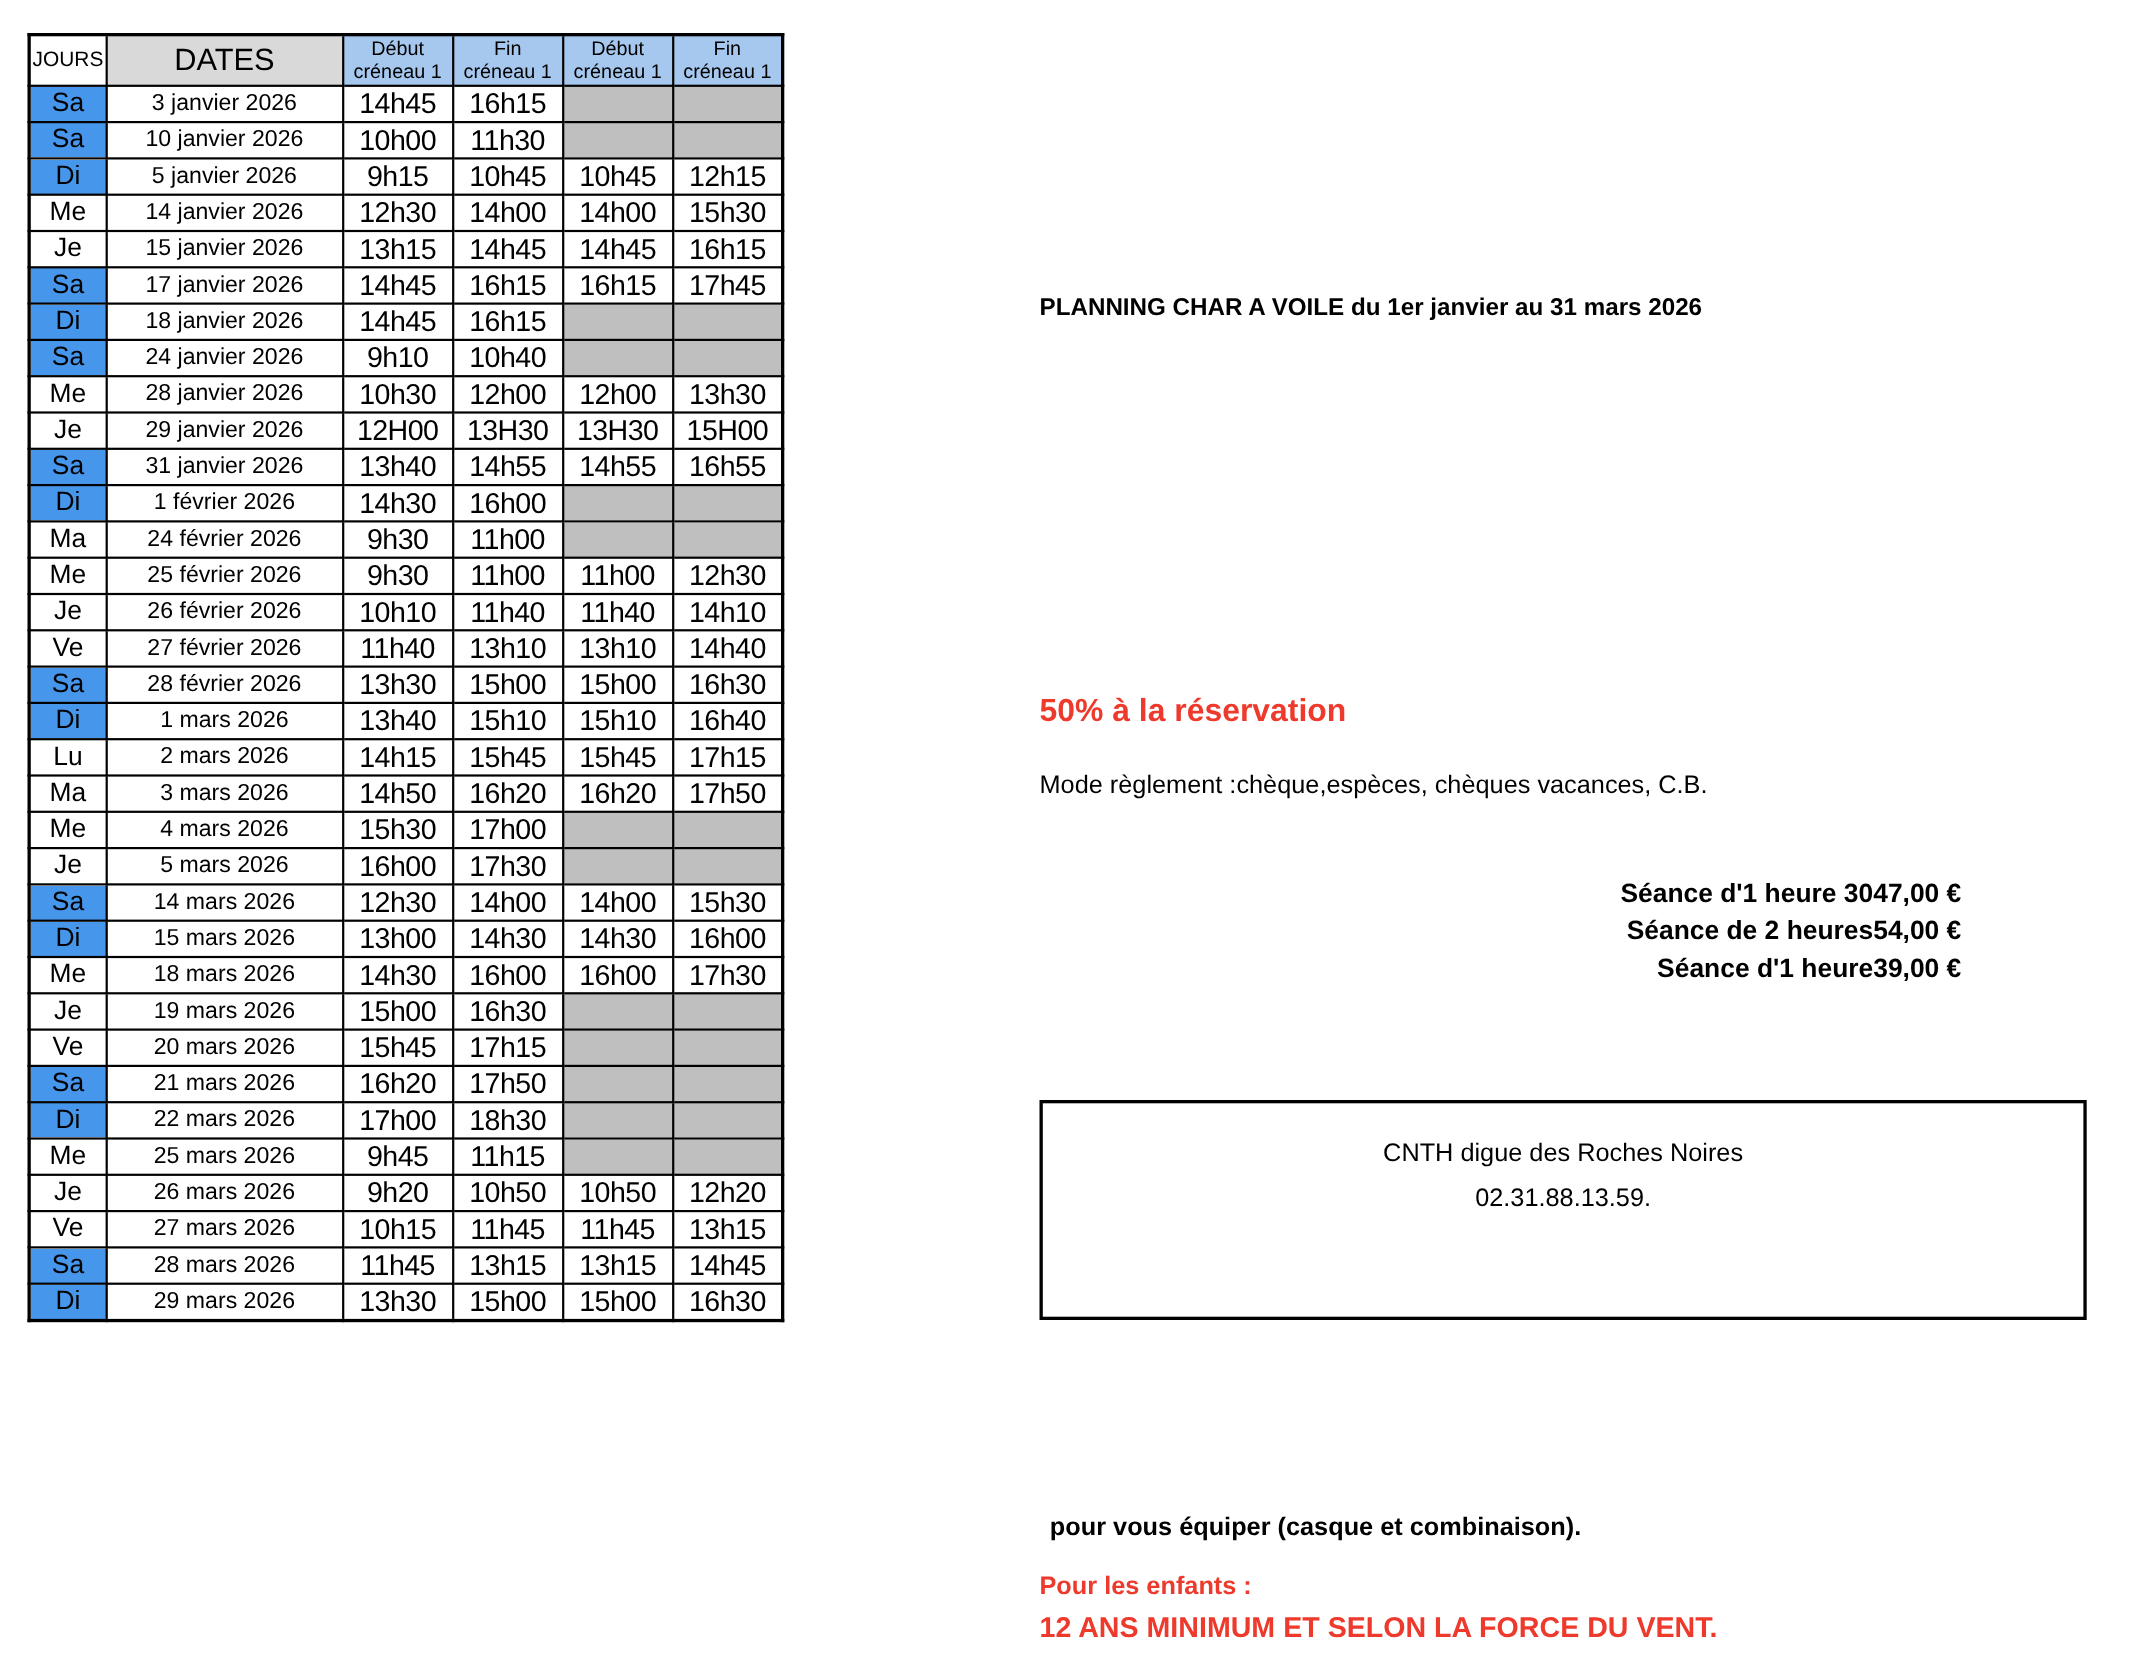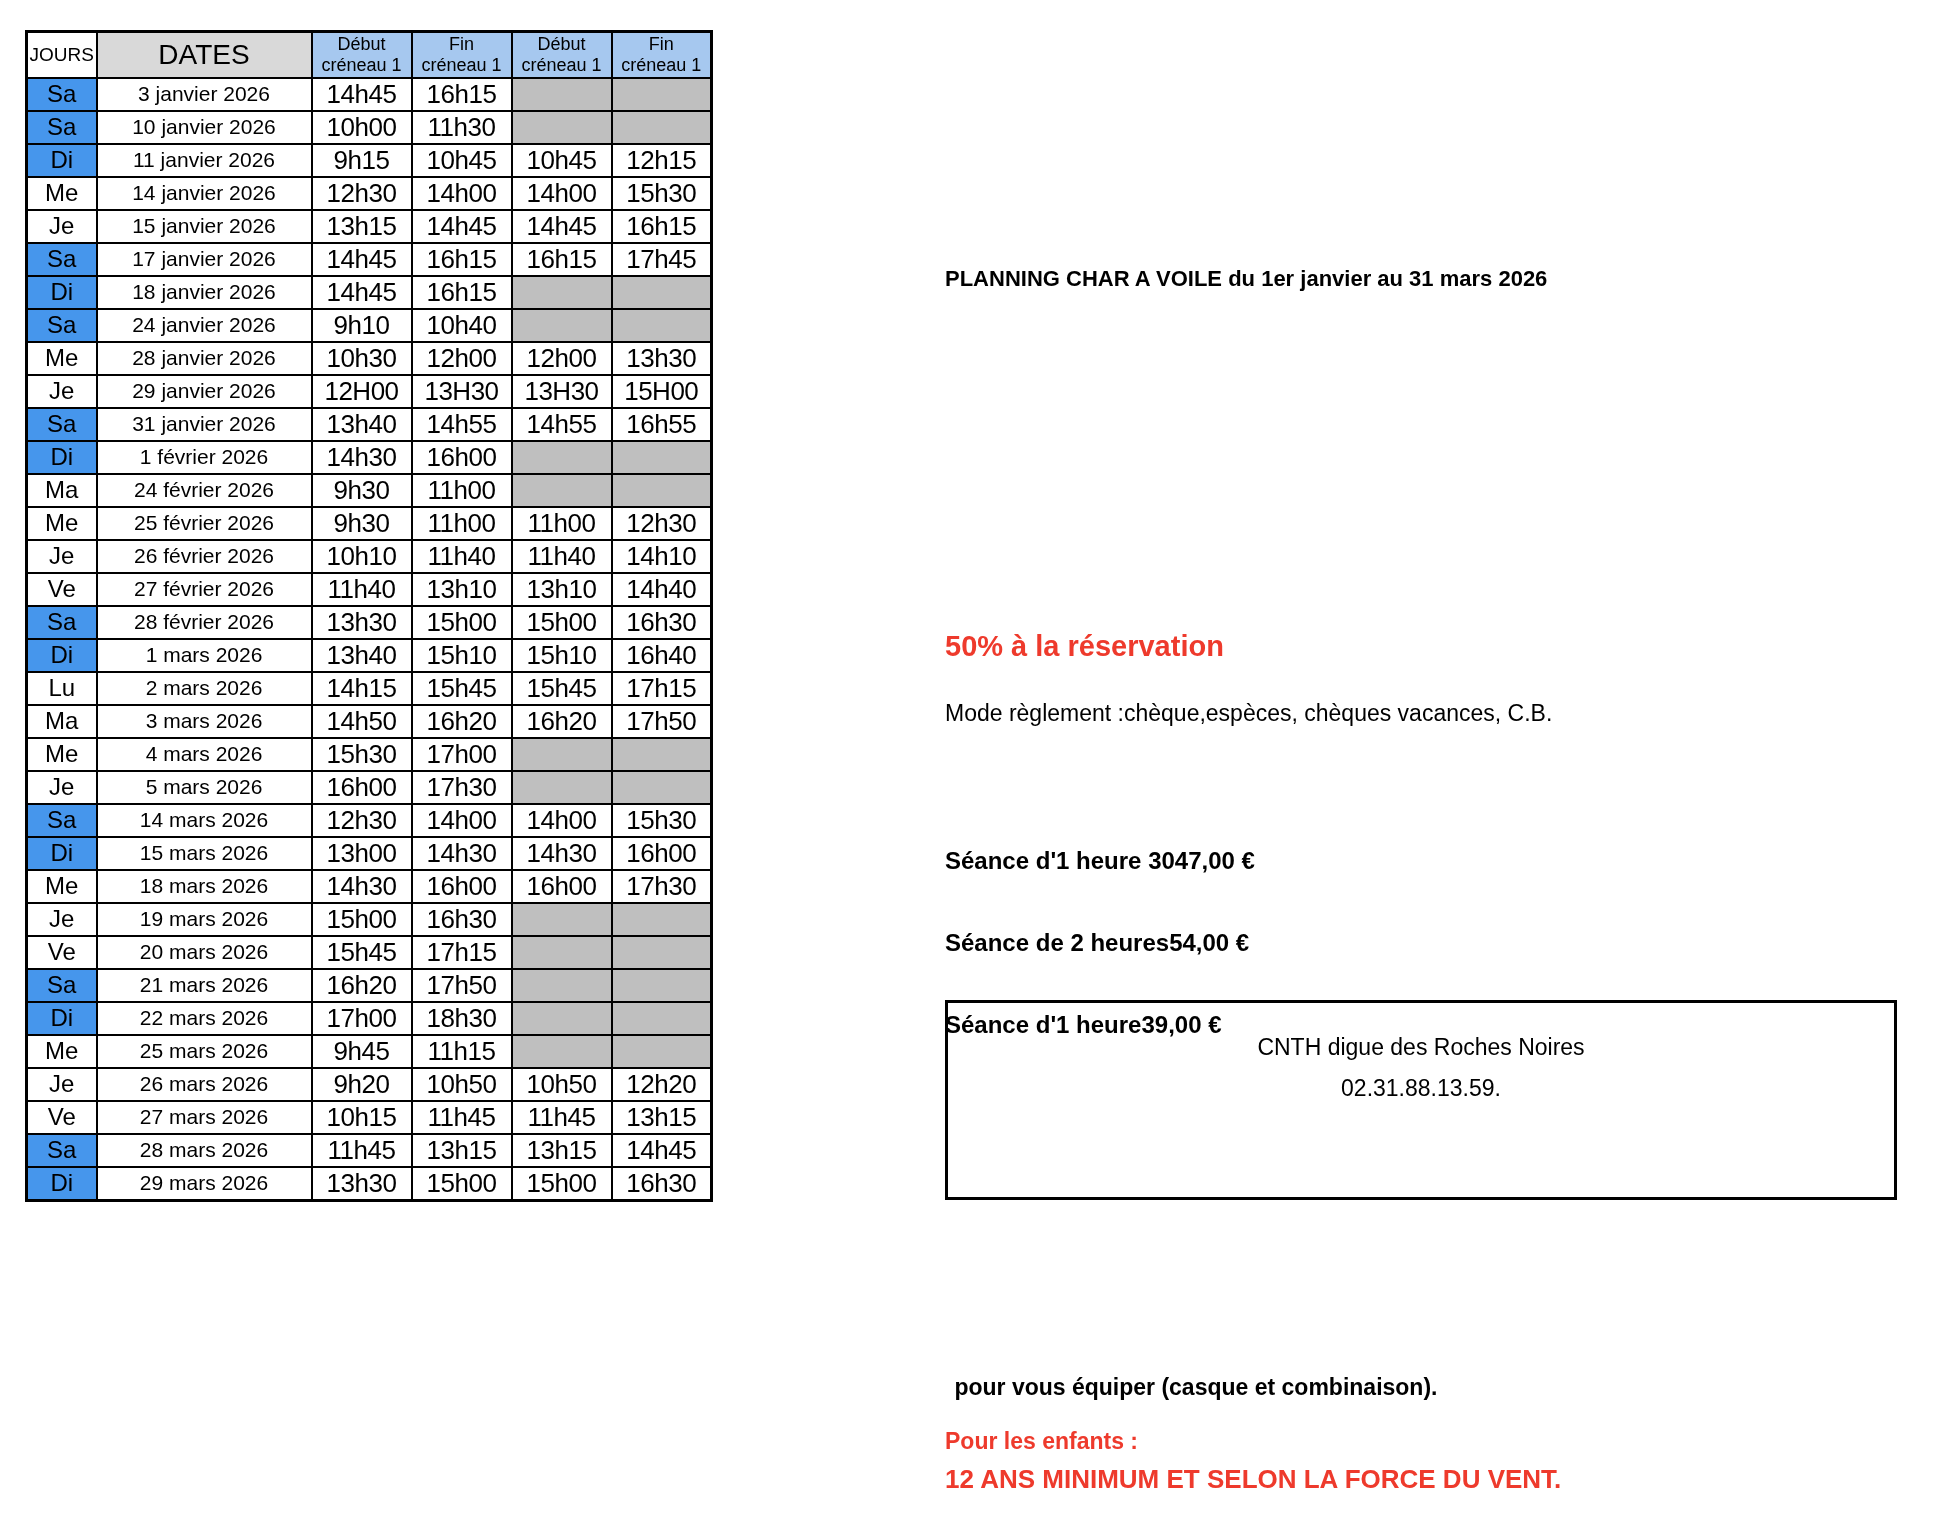--- a/index.html
+++ b/index.html
@@ -28,21 +28,21 @@
   td.date{font-size:21px;}
   td.time{font-size:26px;letter-spacing:-0.5px;}
   td.time.empty{background:var(--empty_gray);}
 
   
   .abs{position:absolute;}
   .title{left:945px;top:266px;font-size:22px;font-weight:bold;}
   .deposit{left:945px;top:630px;font-size:29px;font-weight:bold;color:var(--red);}
   .payment{left:945px;top:700px;font-size:23px;}
   .prices{left:945px;top:796px;width:838px;font-size:24px;font-weight:bold;}
-  .price-row{display:flex;justify-content:flex-start;line-height:34px;margin-top:48px;}
+  .price-row{display:flex;justify-content:flex-end;line-height:34px;}
   .contact-box{
     left:945px;top:1000px;width:952px;height:200px;box-sizing:border-box;
     border:3px solid var(--border);text-align:center;font-size:23px;line-height:41px;padding-top:24px;
   }
   .meeting{left:948px;top:1282px;font-size:23px;font-weight:bold;line-height:42px;white-space:pre;}
   .children{left:945px;top:1428px;color:var(--red);font-weight:bold;}
   .children .l1{font-size:23px;}
   .children .l2{font-size:26px;margin-top:9px;}
 </style>
 </head>
@@ -94,21 +94,21 @@
           <tr>
             <td class="day hl">Sa</td>
             <td class="date">10 janvier 2026</td>
             <td class="time">10h00</td>
             <td class="time">11h30</td>
             <td class="time empty"></td>
             <td class="time empty"></td>
           </tr>
           <tr>
             <td class="day hl">Di</td>
-            <td class="date">11 janvier 2026</td>
+            <td class="date">5 janvier 2026</td>
             <td class="time">9h15</td>
             <td class="time">10h45</td>
             <td class="time">10h45</td>
             <td class="time">12h15</td>
           </tr>
           <tr>
             <td class="day">Me</td>
             <td class="date">14 janvier 2026</td>
             <td class="time">12h30</td>
             <td class="time">14h00</td>

